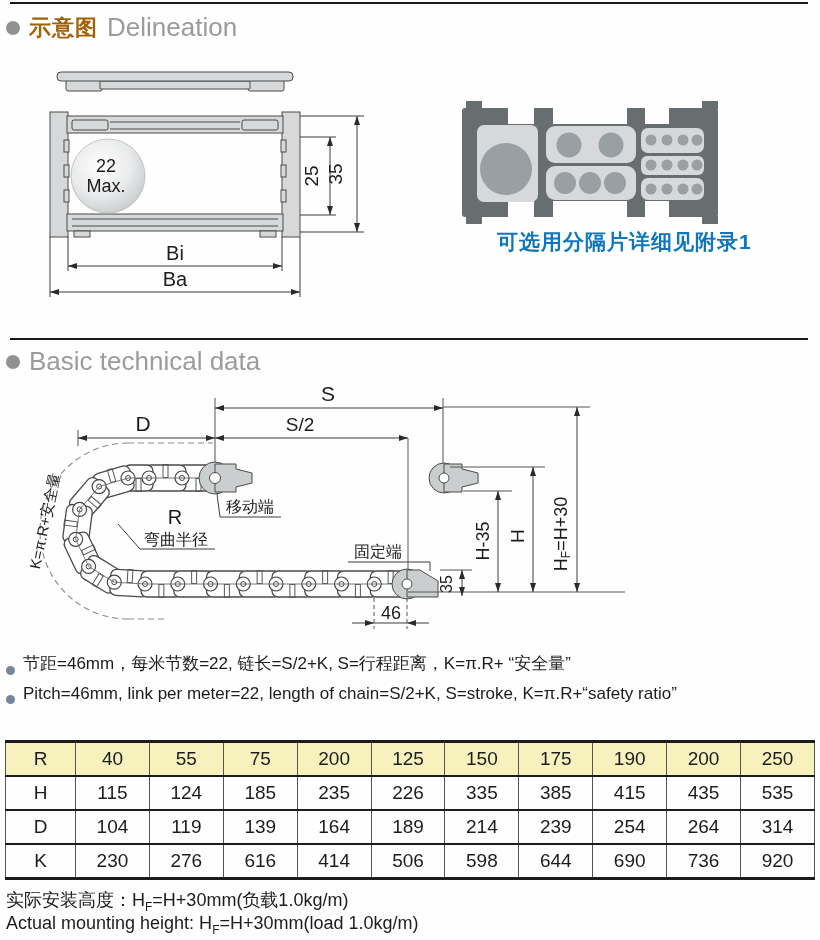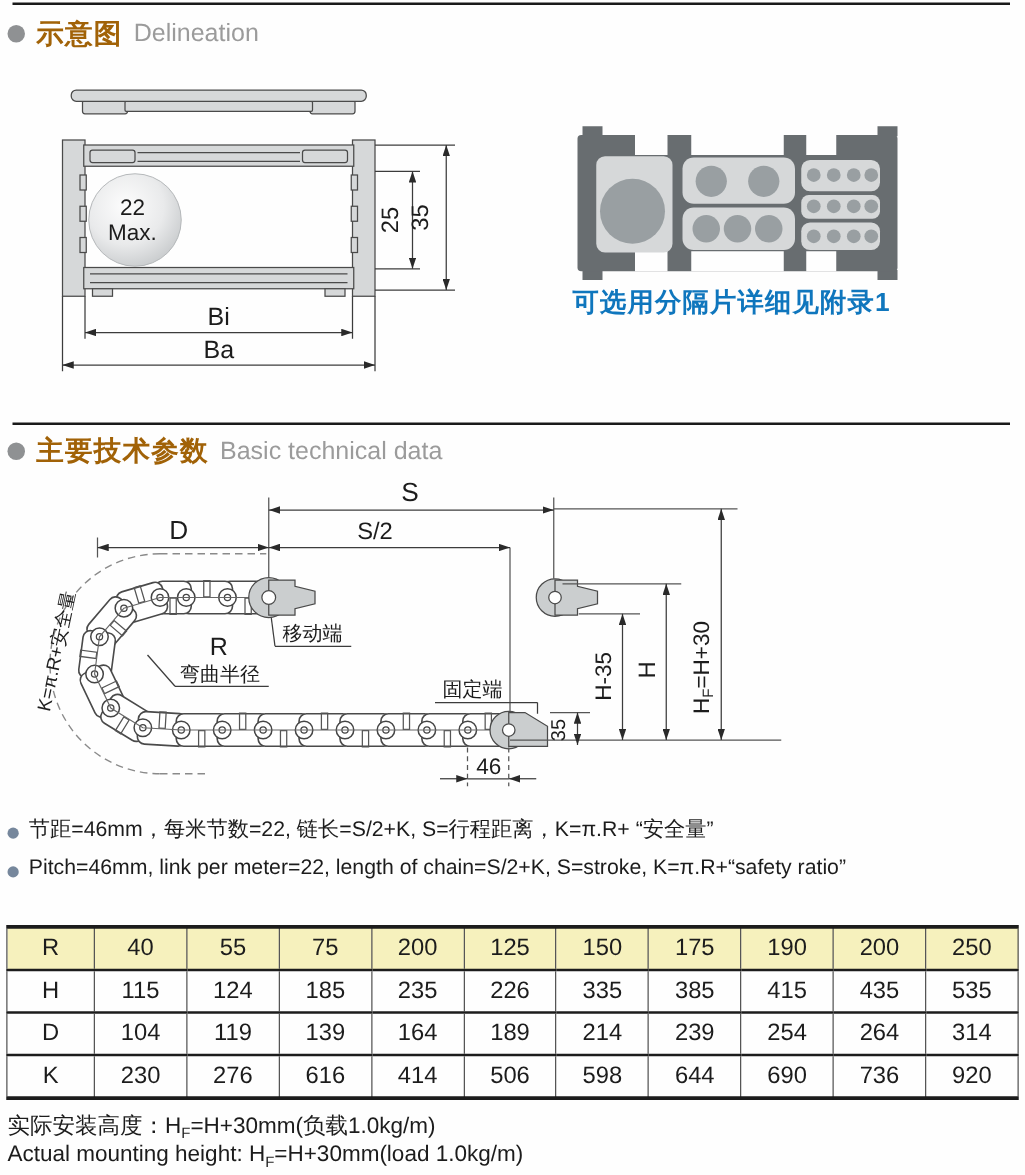--- a/index.html
+++ b/index.html
@@ -2,24 +2,24 @@
 <html><head>
 <meta charset="utf-8">
 <style>
   html,body{margin:0;padding:0;}
   body{width:820px;height:940px;position:relative;background:#fefefe;
        font-family:"Liberation Sans",sans-serif;color:#1c1c1c;overflow:hidden;}
   .rule{position:absolute;left:10px;width:798px;height:2px;background:#1a1a1a;}
   .sec-head{position:absolute;left:6px;display:flex;align-items:center;gap:9px;}
   .sec-bullet{width:14px;height:14px;border-radius:50%;background:#8f9193;flex:0 0 auto;}
   .sec-zh{font-size:22px;font-weight:bold;color:#a16207;letter-spacing:1px;}
-  .sec-en{font-size:20px;color:#9b9b9b;}
+  .sec-en{font-size:26px;color:#9b9b9b;}
   svg{position:absolute;}
-  .caption-blue{position:absolute;font-size:21px;font-weight:bold;color:#0f76bd;letter-spacing:1px;}
-  .note-line{position:absolute;left:6px;display:flex;align-items:center;gap:8px;font-size:17px;}
+  .caption-blue{position:absolute;font-size:21px;font-weight:bold;color:#0f76bd;letter-spacing:1px;margin-left:39px;}
+  .note-line{position:absolute;left:6px;display:flex;align-items:flex-end;gap:8px;font-size:17px;}
   .note-bullet{width:9px;height:9px;border-radius:50%;background:#76879c;margin-top:6px;flex:0 0 auto;}
   table.params{position:absolute;left:5px;top:740px;width:810px;border-collapse:collapse;
        table-layout:fixed;border-top:3px solid #1c1c1c;border-bottom:3px solid #1c1c1c;}
   table.params td{border-left:1px solid #555;border-right:1px solid #555;
        border-top:2px solid #1c1c1c;border-bottom:2px solid #1c1c1c;
        text-align:center;font-size:19px;height:32px;padding:0;}
   table.params tr.hdr td{background:#f6f1bd;}
   .footnote{position:absolute;left:6px;font-size:18px;}
   .footnote sub{font-size:12px;}
   text{fill:#1c1c1c;}
@@ -143,21 +143,20 @@
         <circle cx="697" cy="189" r="5.5"></circle>
     </g>
   </g>
 </svg>
 <div class="caption-blue" style="left:458px;top:228px">可选用分隔片详细见附录1</div>
 
 <div class="rule" style="top:338px"></div>
 
 <div class="sec-head" style="top:346px">
   <span class="sec-bullet"></span>
-  <span class="sec-zh">主要技术参数</span>
   <span class="sec-en">Basic technical data</span>
 </div>
 
 <svg id="chain-svg" style="left:0;top:380px" width="680" height="260" viewBox="0 380 680 260">
 
   <g stroke="#8a8a8a" stroke-width="1.1" fill="none" stroke-dasharray="6 4">
     <path d="M 128 443 A 88 88 0 0 0 128 619"></path>
     <line x1="128" y1="443" x2="213" y2="443"></line>
     <line x1="128" y1="619" x2="168" y2="619"></line>
   </g>

